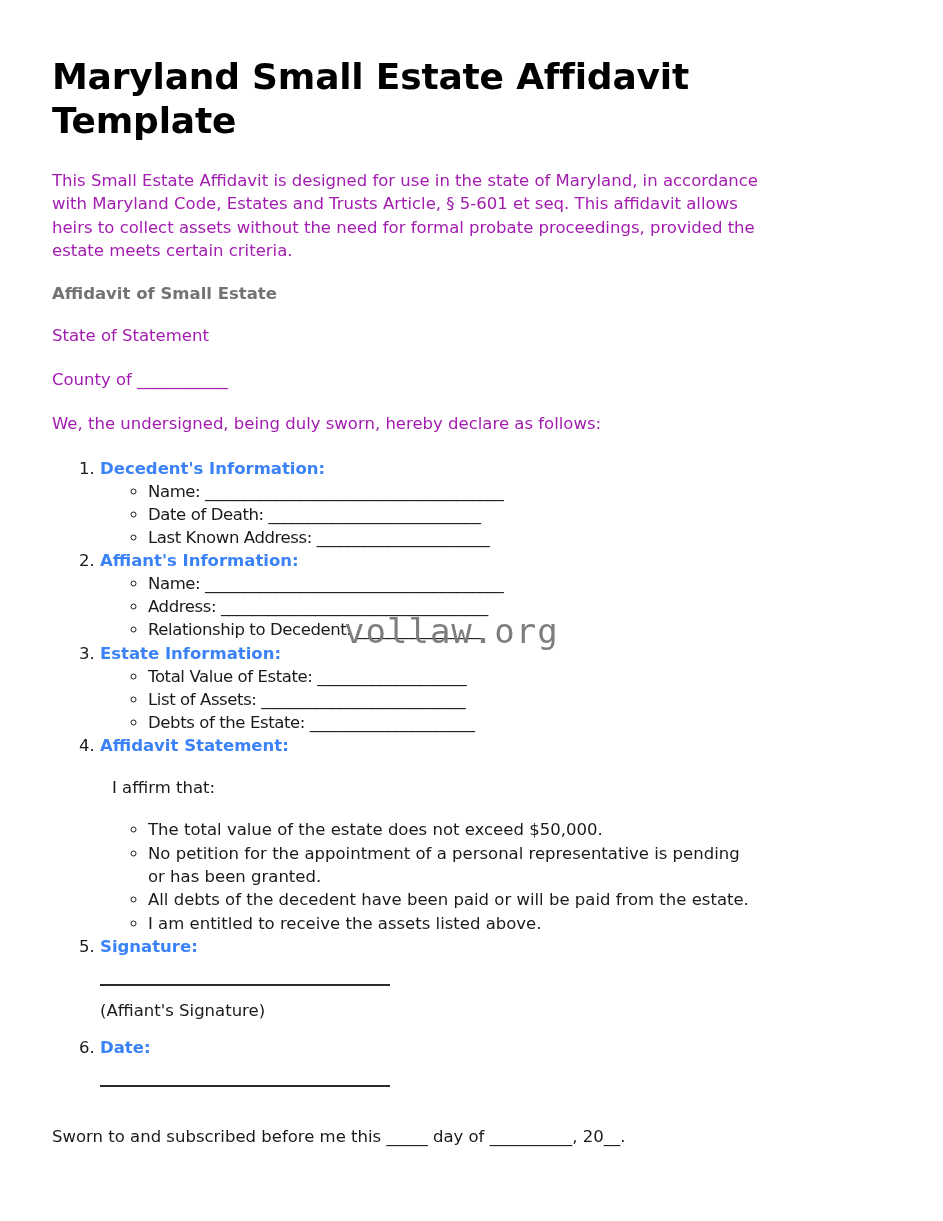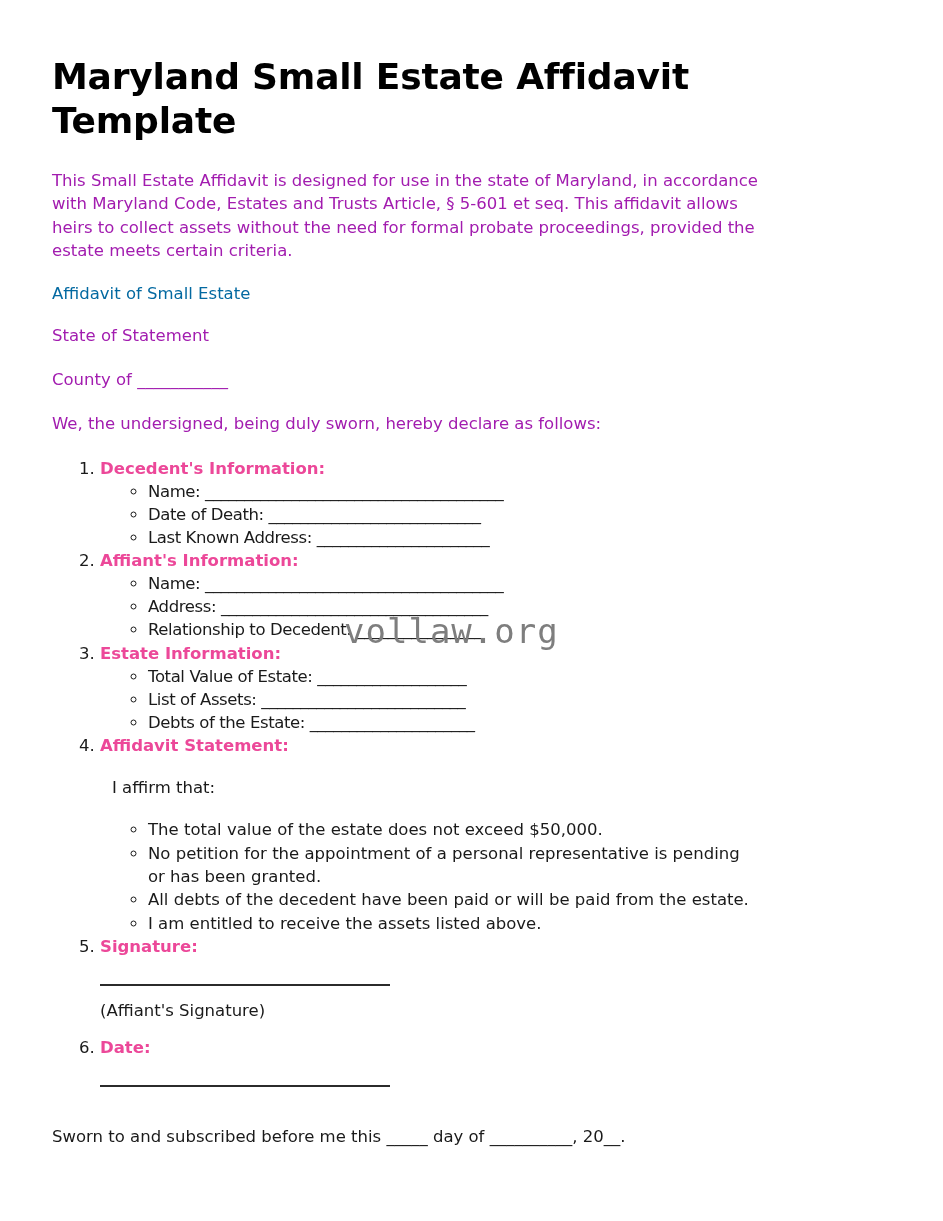--- a/index.html
+++ b/index.html
@@ -35,38 +35,38 @@
   p.body-text {
     font-size: 16.5px;
     line-height: 1.42;
     margin: 0 0 21px 0;
     color: #a21caf;
     max-width: 843px;
   }
 
   .section-head {
     font-size: 16.5px;
-    font-weight: normal;
+    font-weight: bold;
     margin: 0 0 21px 0;
-    color: #0369a1;
+    color: #737373;
   }
 
   ol.main-list {
     margin: 0;
     padding-left: 48px;
     font-size: 16.5px;
     line-height: 1.40;
   }
   ol.main-list > li {
     margin: 0;
     padding: 0;
   }
   ol.main-list > li > .item-title {
     font-weight: bold;
-    color: #ec4899;
+    color: #3b82f6;
   }
 
   ul.sub-list {
     list-style-type: circle;
     margin: 0;
     padding-left: 48px;
   }
   ul.sub-list > li {
     margin: 0;
     padding: 0;

